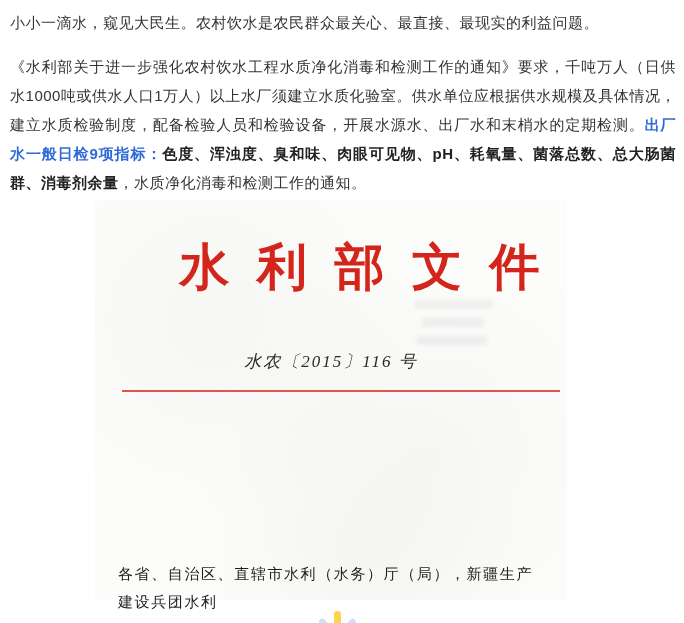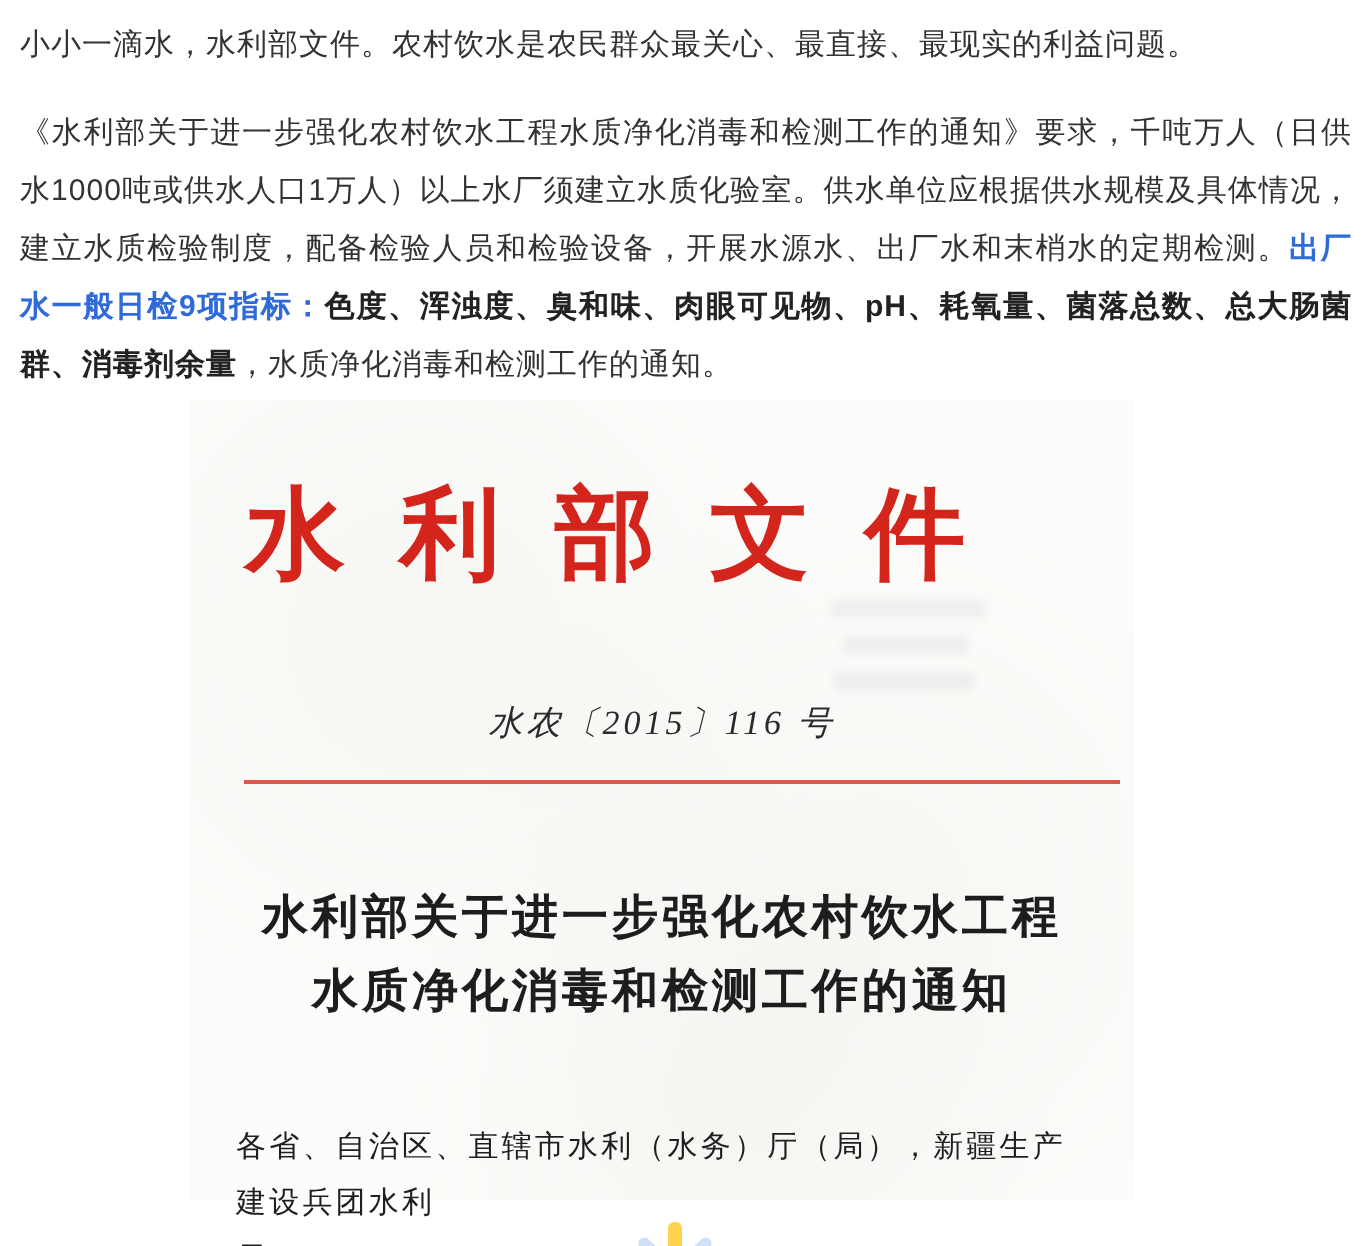--- a/index.html
+++ b/index.html
@@ -25,21 +25,21 @@
     position:absolute; left:95px; top:200px; width:472px; height:400px;
     background:
       radial-gradient(circle at 25% 30%, rgba(150,150,140,0.06), transparent 45%),
       radial-gradient(circle at 72% 62%, rgba(150,150,140,0.05), transparent 50%),
       radial-gradient(circle at 55% 90%, rgba(150,150,140,0.05), transparent 40%),
       #fcfcfa;
     font-family:"Liberation Serif", serif;
   }
   .doc-header {
     position:absolute; top:34px; left:0; width:100%;
-    text-align:left; font-weight:bold; font-size:50px;
+    text-align:right; font-weight:bold; font-size:50px;
     color:#d3251c; letter-spacing:0.55em; text-indent:0.55em;
     white-space:nowrap;
   }
   .doc-number {
     position:absolute; top:150px; left:0; width:100%;
     text-align:center; font-size:17px; color:#2b2b2b; letter-spacing:2px;font-style:italic;
   }
   .doc-divider {
     position:absolute; top:190px; left:27px; width:438px; height:2px;
     background:#e0564e;
@@ -65,41 +65,37 @@
   .spin-center { left:18px; top:2px; width:7px; height:16px; background:#ffd34d; }
   .spin-left  { left:5px;  top:9px; width:6px; height:11px; background:#cfe0f7; transform:rotate(-45deg); }
   .spin-right { left:32px; top:9px; width:6px; height:11px; background:#cfe0f7; transform:rotate(45deg); }
 </style>
 </head>
 <body>
 
 <div class="page">
 
   <div class="article">
-    <p class="para1">小小一滴水，水利部文件。农村饮水是农民群众最关心、最直接、最现实的利益问题。</p>
+    <p class="para1">小小一滴水，窥见大民生。农村饮水是农民群众最关心、最直接、最现实的利益问题。</p>
     <p class="para2">
       <span>《水利部关于进一步强化农村饮水工程水质净化消毒和检测工作的通知》要求，千吨万人（日供水1000吨或供水人口1万人）以上水厂须建立水质化验室。供水单位应根据供水规模及具体情况，建立水质检验制度，配备检验人员和检验设备，开展水源水、出厂水和末梢水的定期检测。</span><span class="hl-blue">出厂水一般日检9项指标：</span><span class="hl-bold">色度、浑浊度、臭和味、肉眼可见物、pH、耗氧量、菌落总数、总大肠菌群、消毒剂余量</span><span>，水质净化消毒和检测工作的通知。</span>
     </p>
   </div>
 
   <div class="doc-scan">
     <div class="doc-header">水利部文件</div>
 
     <div class="bleed b1"></div>
     <div class="bleed b2"></div>
     <div class="bleed b3"></div>
 
     <div class="doc-number">水农〔2015〕116 号</div>
 
     <div class="doc-divider"></div>
 
-    <div class="doc-title">
-      <div>水利部关于进一步强化农村饮水工程</div>
-      <div>水质净化消毒和检测工作的通知</div>
-    </div>
 
     <div class="doc-recipient">
       <div>各省、自治区、直辖市水利（水务）厅（局），新疆生产建设兵团水利</div>
       <div>局：</div>
     </div>
   </div>
 
   <div class="spinner">
     <div class="spin-bar spin-left"></div>
     <div class="spin-bar spin-center"></div>

